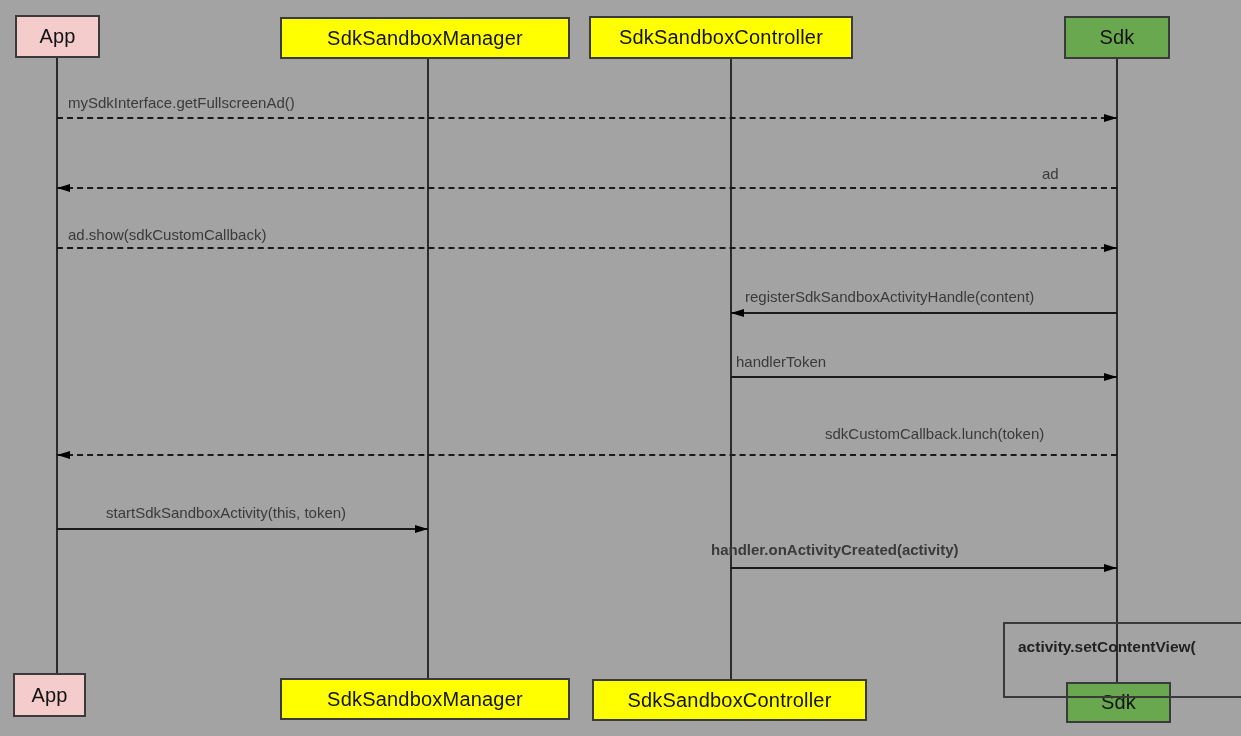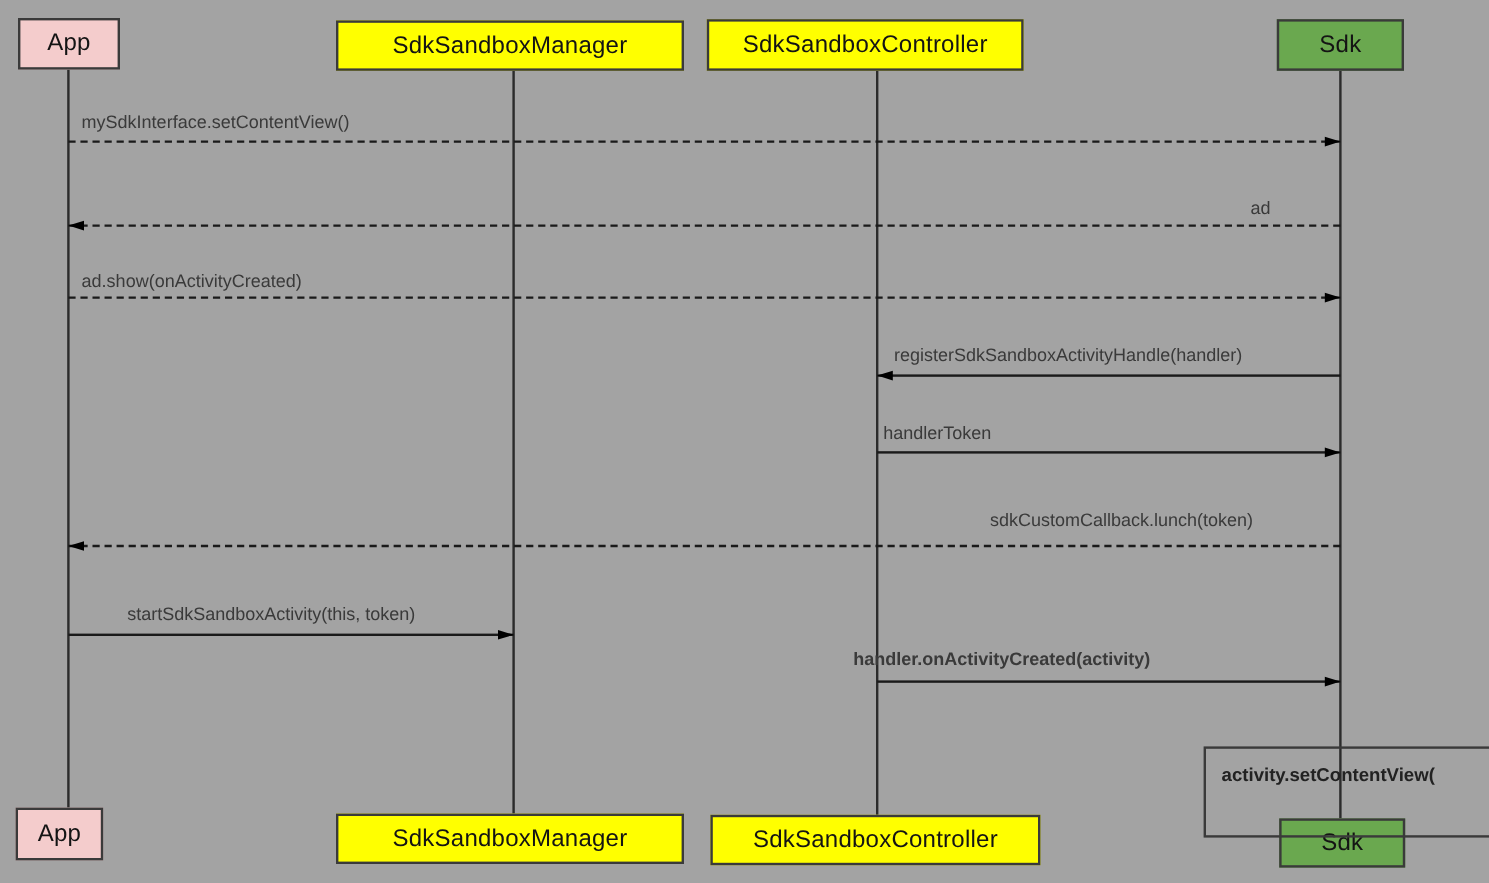--- a/index.html
+++ b/index.html
@@ -38,39 +38,39 @@
   <div class="actor" style="left: 280px; top: 17px; width: 290px; height: 42px; background-color: rgb(255, 255, 0);">SdkSandboxManager</div>
   <div class="actor" style="left: 589px; top: 16px; width: 264px; height: 43px; background-color: rgb(255, 255, 0);">SdkSandboxController</div>
   <div class="actor" style="left: 1064px; top: 16px; width: 106px; height: 43px; background-color: rgb(106, 168, 79);">Sdk</div>
 
   <div class="actor" style="left: 13px; top: 673px; width: 73px; height: 44px; background-color: rgb(244, 204, 204);">App</div>
   <div class="actor" style="left: 280px; top: 678px; width: 290px; height: 42px; background-color: rgb(255, 255, 0);">SdkSandboxManager</div>
   <div class="actor" style="left: 592px; top: 679px; width: 275px; height: 42px; background-color: rgb(255, 255, 0);">SdkSandboxController</div>
   <div class="actor" style="left: 1066px; top: 682px; width: 105px; height: 41px; background-color: rgb(106, 168, 79);">Sdk</div>
 
   <div>
-    <div class="mlabel" style="left:68px;top:94px;">mySdkInterface.setContentView()</div>
+    <div class="mlabel" style="left:68px;top:94px;">mySdkInterface.getFullscreenAd()</div>
     <div class="mline dashed" style="left:57px;top:117px;width:1060px;"></div>
     <div class="ahead right" style="left:1104px;top:114px;"></div>
   </div>
 
   <div>
     <div class="mlabel" style="left:1042px;top:165px;">ad</div>
     <div class="mline dashed" style="left:57px;top:187px;width:1060px;"></div>
     <div class="ahead left" style="left:57px;top:184px;"></div>
   </div>
 
   <div>
-    <div class="mlabel" style="left:68px;top:226px;">ad.show(onActivityCreated)</div>
+    <div class="mlabel" style="left:68px;top:226px;">ad.show(sdkCustomCallback)</div>
     <div class="mline dashed" style="left:57px;top:247px;width:1060px;"></div>
     <div class="ahead right" style="left:1104px;top:244px;"></div>
   </div>
 
   <div>
-    <div class="mlabel" style="left:745px;top:288px;">registerSdkSandboxActivityHandle(handler)</div>
+    <div class="mlabel" style="left:745px;top:288px;">registerSdkSandboxActivityHandle(content)</div>
     <div class="mline" style="left:731px;top:312px;width:386px;"></div>
     <div class="ahead left" style="left:731px;top:309px;"></div>
   </div>
 
   <div>
     <div class="mlabel" style="left:736px;top:353px;">handlerToken</div>
     <div class="mline" style="left:731px;top:376px;width:386px;"></div>
     <div class="ahead right" style="left:1104px;top:373px;"></div>
   </div>
 

